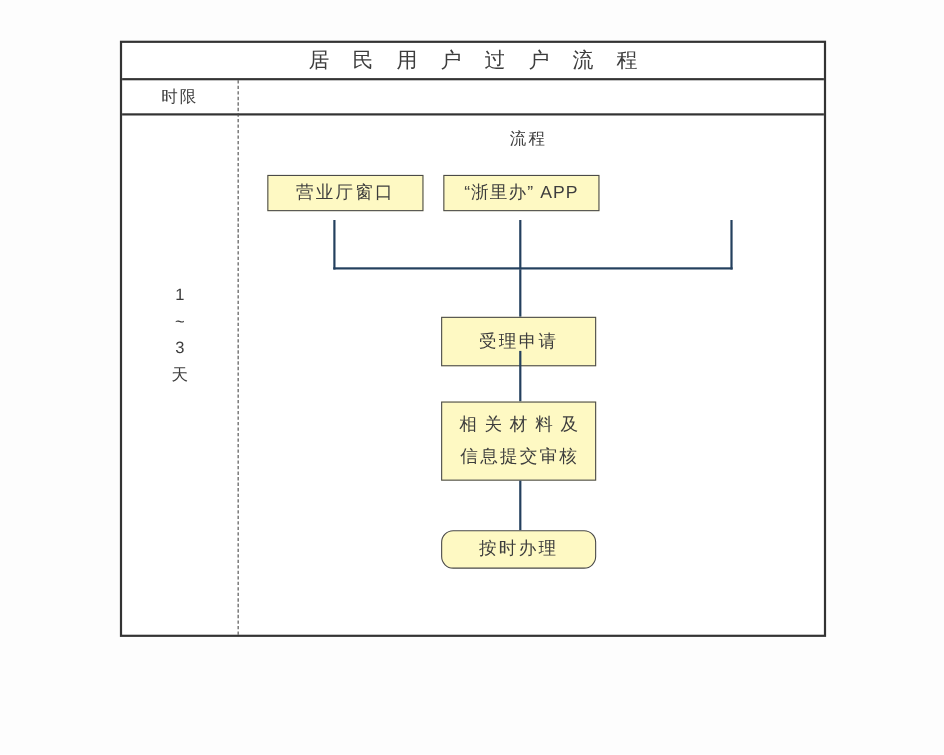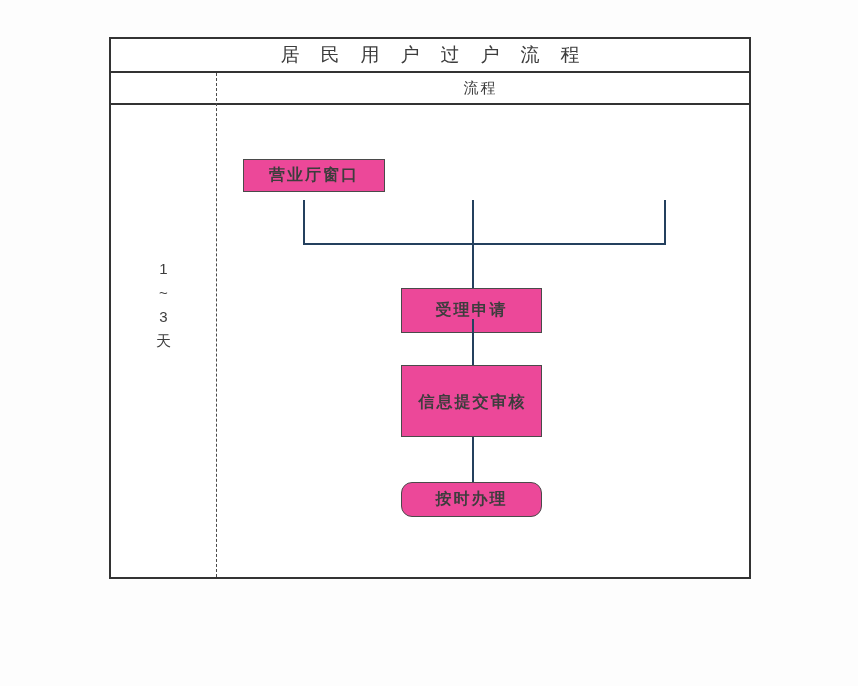--- a/index.html
+++ b/index.html
@@ -48,42 +48,41 @@
     width: 100%; height: 32px;
     border-bottom: 2px solid var(--frame-border);
     box-sizing: border-box;
   }
   .header-cell {
     position: absolute; top: 0; height: 100%;
     display: flex; align-items: center; justify-content: center;
     font-size: 15px; letter-spacing: 2px;
   }
   .header-cell.time { left: 0; width: 105px; }
-  .header-cell.process { left: 105px; right: 4px; }
+  .header-cell.process { left: 105px; right: 4px; margin-top: 38px; }
   .col-divider {
     position: absolute;
     left: 105px; top: 34px; bottom: 0;
     width: 0;
     border-left: 1px dashed #4a4a4a;
   }
   .time-col {
     position: absolute;
     left: 0; top: 218px; width: 105px;
     display: flex; flex-direction: column; align-items: center;
     font-size: 15px; line-height: 24px;
   }
   .node {
     position: absolute;
     border: 1.5px solid var(--box-border);
     box-sizing: border-box;
-    background: #ec4899;
+    background: #fef9c3;
     display: flex; align-items: center; justify-content: center;
     font-size: 16px; letter-spacing: 2px;
     white-space: nowrap;
-    font-weight: bold;
   }
   .channel-1 { left: 132px; top: 120px; width: 142px; height: 33px; }
   .channel-2 { left: 292px; top: 120px; width: 142px; height: 33px; letter-spacing: 1px; }
   .channel-3 { left: 451px; top: 120px; width: 141px; height: 33px; }
   .step-accept { left: 290px; top: 249px; width: 141px; height: 45px; }
   .step-review {
     left: 290px; top: 326px; width: 141px; height: 72px;
     flex-direction: column; justify-content: center;
     line-height: 29px;
   }
@@ -104,42 +103,45 @@
 <body>
 
 <div class="canvas">
   <div class="frame">
 
     <div class="title-row">
       <span class="title-text">居民用户过户流程</span>
     </div>
 
     <div class="header-row">
+      <div class="header-cell time">时限</div>
       <div class="header-cell process">流程</div>
     </div>
 
     <div class="col-divider"></div>
 
     <div class="time-col">
       <span>1</span>
       <span>~</span>
       <span>3</span>
       <span>天</span>
     </div>
 
     <div class="node channel-1">营业厅窗口</div>
+    <div class="node channel-2">“浙里办” APP</div>
 
     <div class="vl drop-1"></div>
     <div class="vl drop-2"></div>
     <div class="vl drop-3"></div>
     <div class="hl merge-h"></div>
     <div class="vl link-1"></div>
 
     <div class="node step-accept">受理申请</div>
     <div class="vl link-2"></div>
     <div class="node step-review">
+      <span class="rl1">相关材料及</span>
       <span class="rl2">信息提交审核</span>
     </div>
     <div class="vl link-3"></div>
     <div class="node step-handle">按时办理</div>
 
   </div>
 </div>
 
 </body></html>

